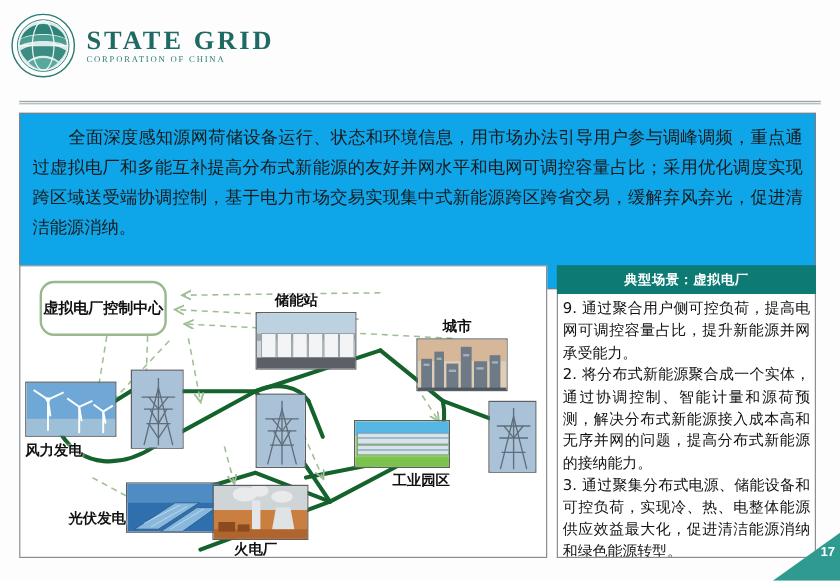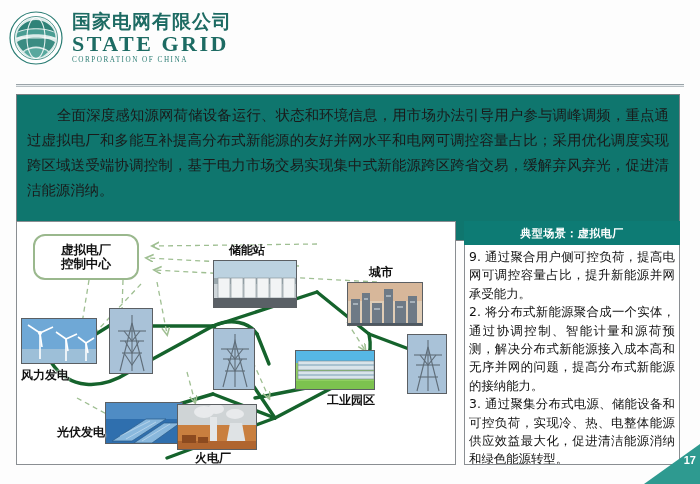--- a/index.html
+++ b/index.html
@@ -52,21 +52,21 @@
     font-family:"DejaVu Sans","Liberation Sans",sans-serif;
   }
   .hrule{
     position:absolute;left:16px;top:84px;width:668px;height:3px;
     background:linear-gradient(to bottom,#9aa3a8 0,#9aa3a8 1px,#e9edef 1px,#e9edef 2px,#b9c0c4 2px,#b9c0c4 3px);
   }
 
   
   .para-box{
     position:absolute;left:16px;top:94px;width:664px;height:147px;
-    border:1px solid #7b7f83;background:#0f766e;
+    border:1px solid #7b7f83;background:#0ea5e9;
     box-sizing:border-box;
     padding:8px 10px 4px 10px;
   }
   .para-text{
     font-size:14.4px;line-height:25px;color:#1a1a1a;
     text-indent:30px;text-align:justify;
     font-family:"DejaVu Sans","Liberation Sans",sans-serif;
     font-weight:500;
   }
 
@@ -84,21 +84,21 @@
   }
   .node-label{
     position:absolute;font-size:12px;font-weight:bold;color:#111;
     white-space:nowrap;
     font-family:"DejaVu Sans","Liberation Sans",sans-serif;
     text-shadow:0 0 2px #fff,0 0 3px #fff;
   }
   .vpp-box{
     position:absolute;left:16px;top:12px;width:102px;height:42px;
     border:2px solid #9ab88d;border-radius:12px;background:#ffffff;
-    display:flex;flex-direction:column;align-items:center;justify-content:center;
+    display:flex;flex-direction:row;align-items:center;justify-content:center;
     line-height:1.15;
   }
   .vpp-box span{
     font-size:12.5px;font-weight:bold;color:#111;
     font-family:"DejaVu Sans","Liberation Sans",sans-serif;
   }
 
   
   .scene-box{
     position:absolute;left:464px;top:221px;width:216px;height:244px;
@@ -150,21 +150,20 @@
           <path d="M28 7.5 A20.5 20.5 0 0 1 48.5 28 A20.5 20.5 0 0 1 28 48.5 A20.5 20.5 0 0 1 7.5 28 A20.5 20.5 0 0 1 28 7.5 Z" fill="#3f8f86" opacity="0.18"></path>
           <path d="M9.5 22 C18 17 38 17 46.5 22 C44 15 36.5 10 28 10 C19.5 10 12 15 9.5 22 Z" fill="#2f8278"></path>
           <path d="M8.5 28 C17 23 39 23 47.5 28 C47.5 25.5 47 24 46.5 22.5 C37 18 19 18 9.5 22.5 C9 24 8.5 25.5 8.5 28 Z" fill="#4a9d93"></path>
           <path d="M9 32 C18 26 38 26 47 32 C46 35 44 38 41 41 C33 35 23 35 15 41 C12 38 10 35 9 32 Z" fill="#3b8c82"></path>
           <path d="M16 42 C23 37 33 37 40 42 C36.5 46 32.5 47.8 28 47.8 C23.5 47.8 19.5 46 16 42 Z" fill="#59a89e"></path>
           <ellipse cx="28" cy="28" rx="9" ry="20.5" fill="none" stroke="#ffffff" stroke-width="1.1" opacity="0.85"></ellipse>
           <path d="M8 28 L48 28" stroke="#ffffff" stroke-width="1" opacity="0.8"></path>
         </svg>
       </div>
       <div class="logo-text">
-        <div class="logo-cn">国家电网有限公司</div>
         <div class="logo-en">STATE  GRID</div>
         <div class="logo-sub">CORPORATION  OF  CHINA</div>
       </div>
     </div>
 
   </div>
 
   <div class="hrule"></div>
 
   <div class="para-box">

